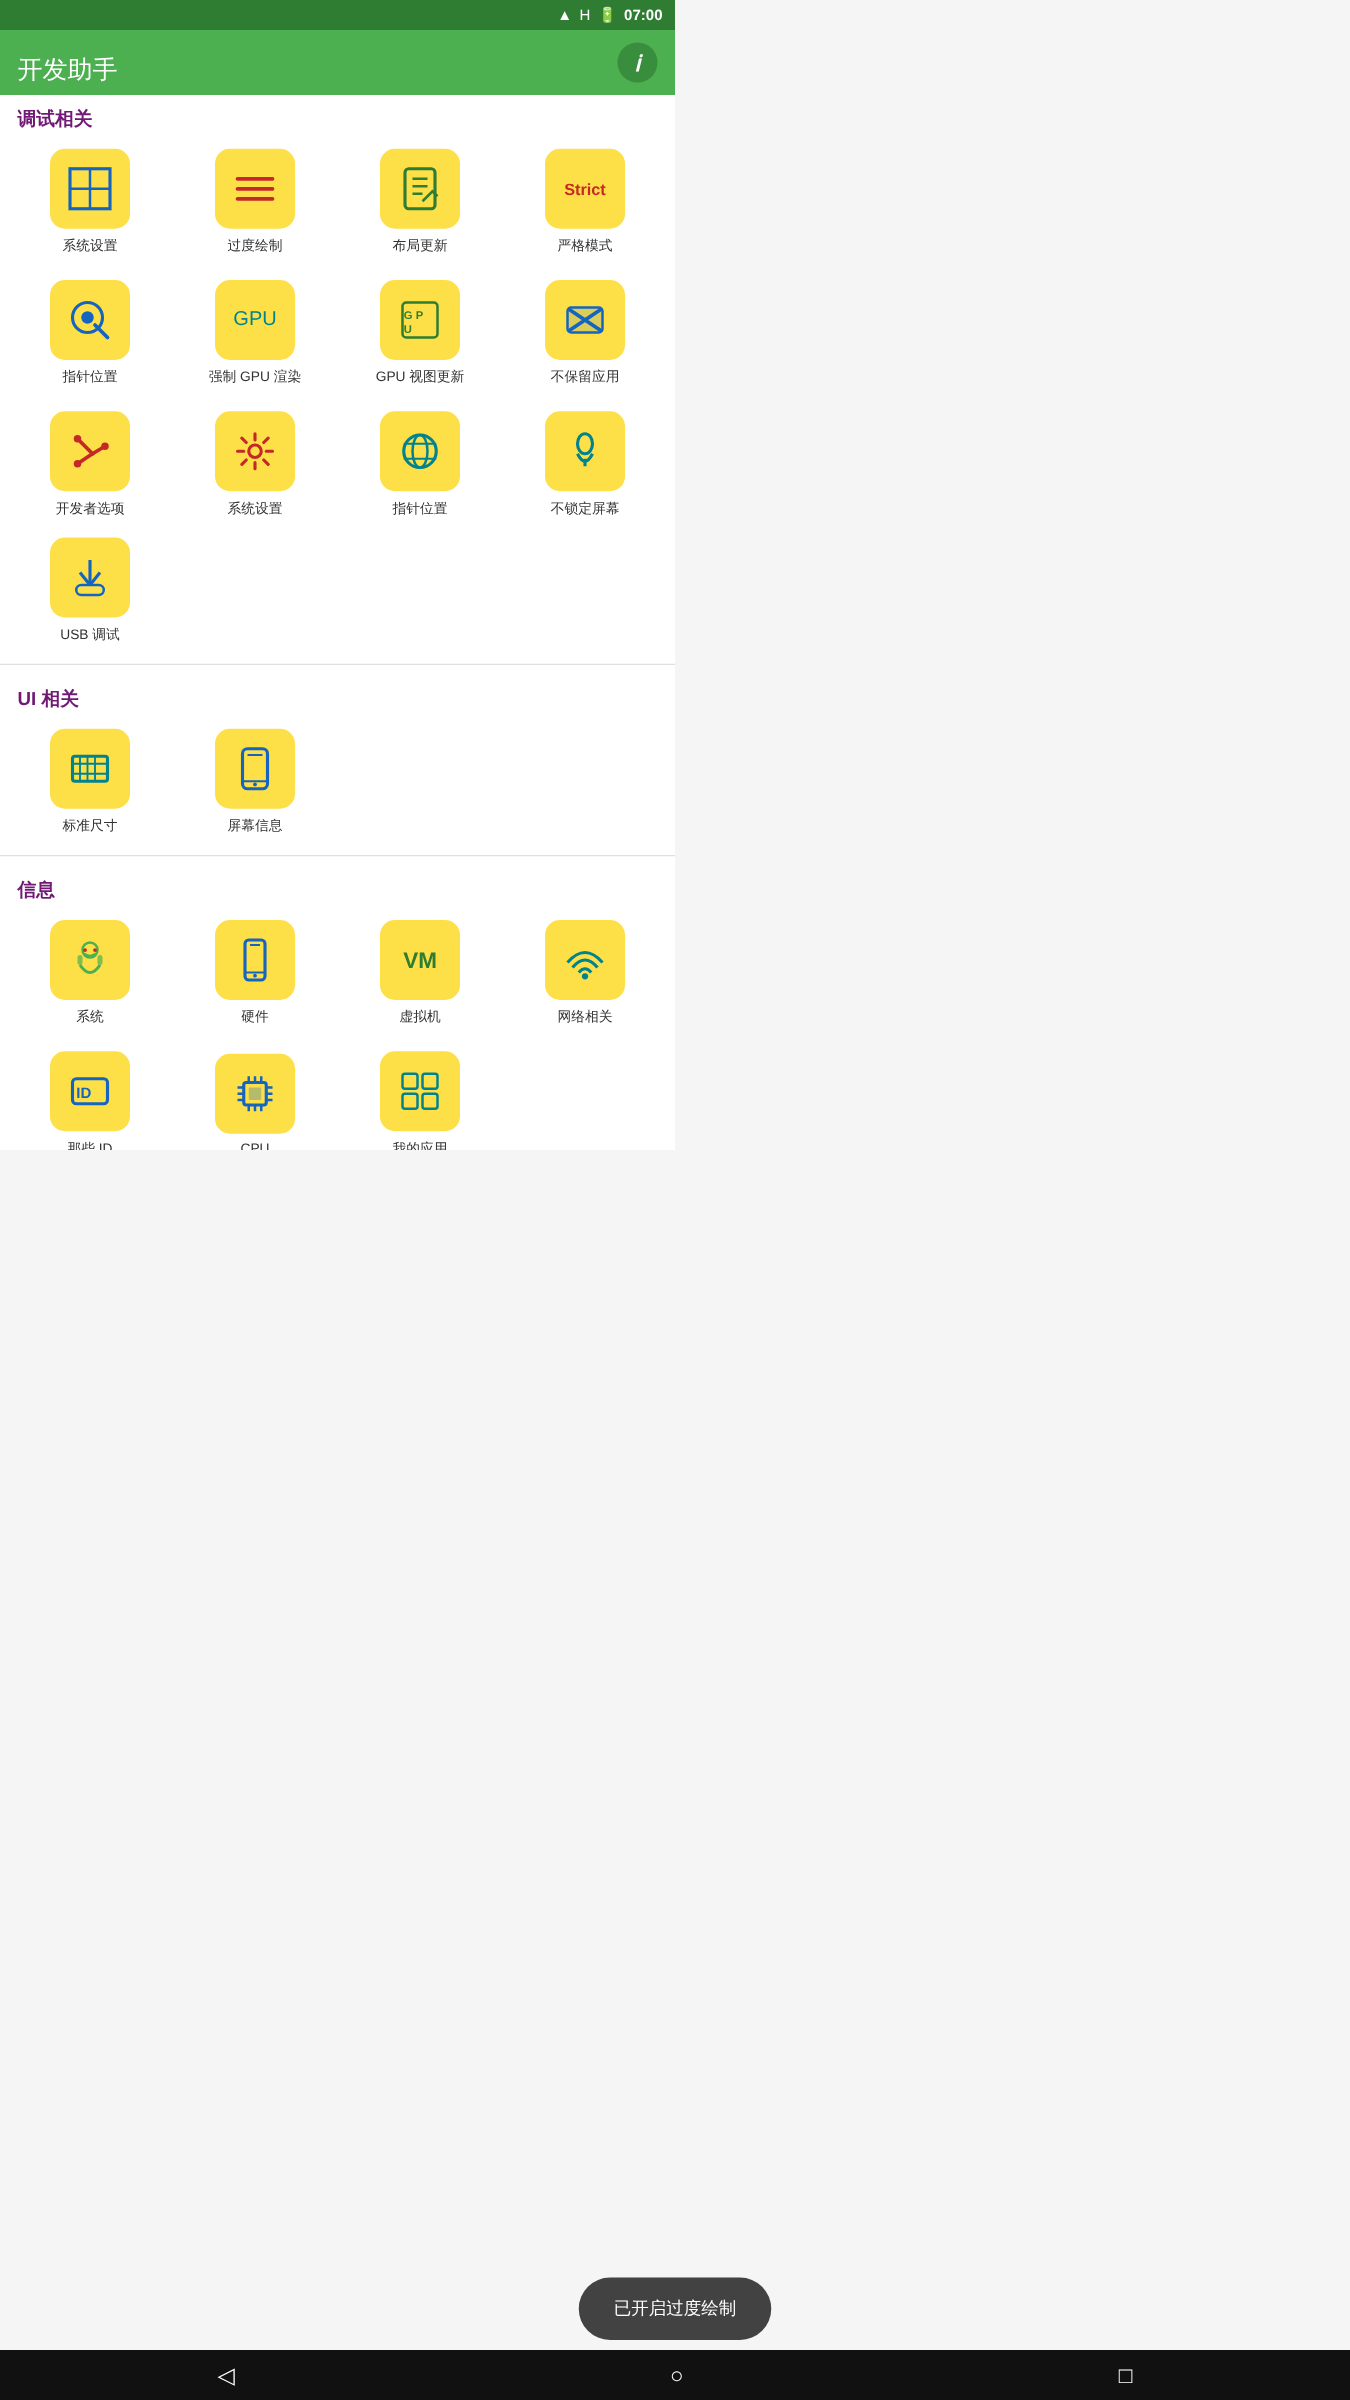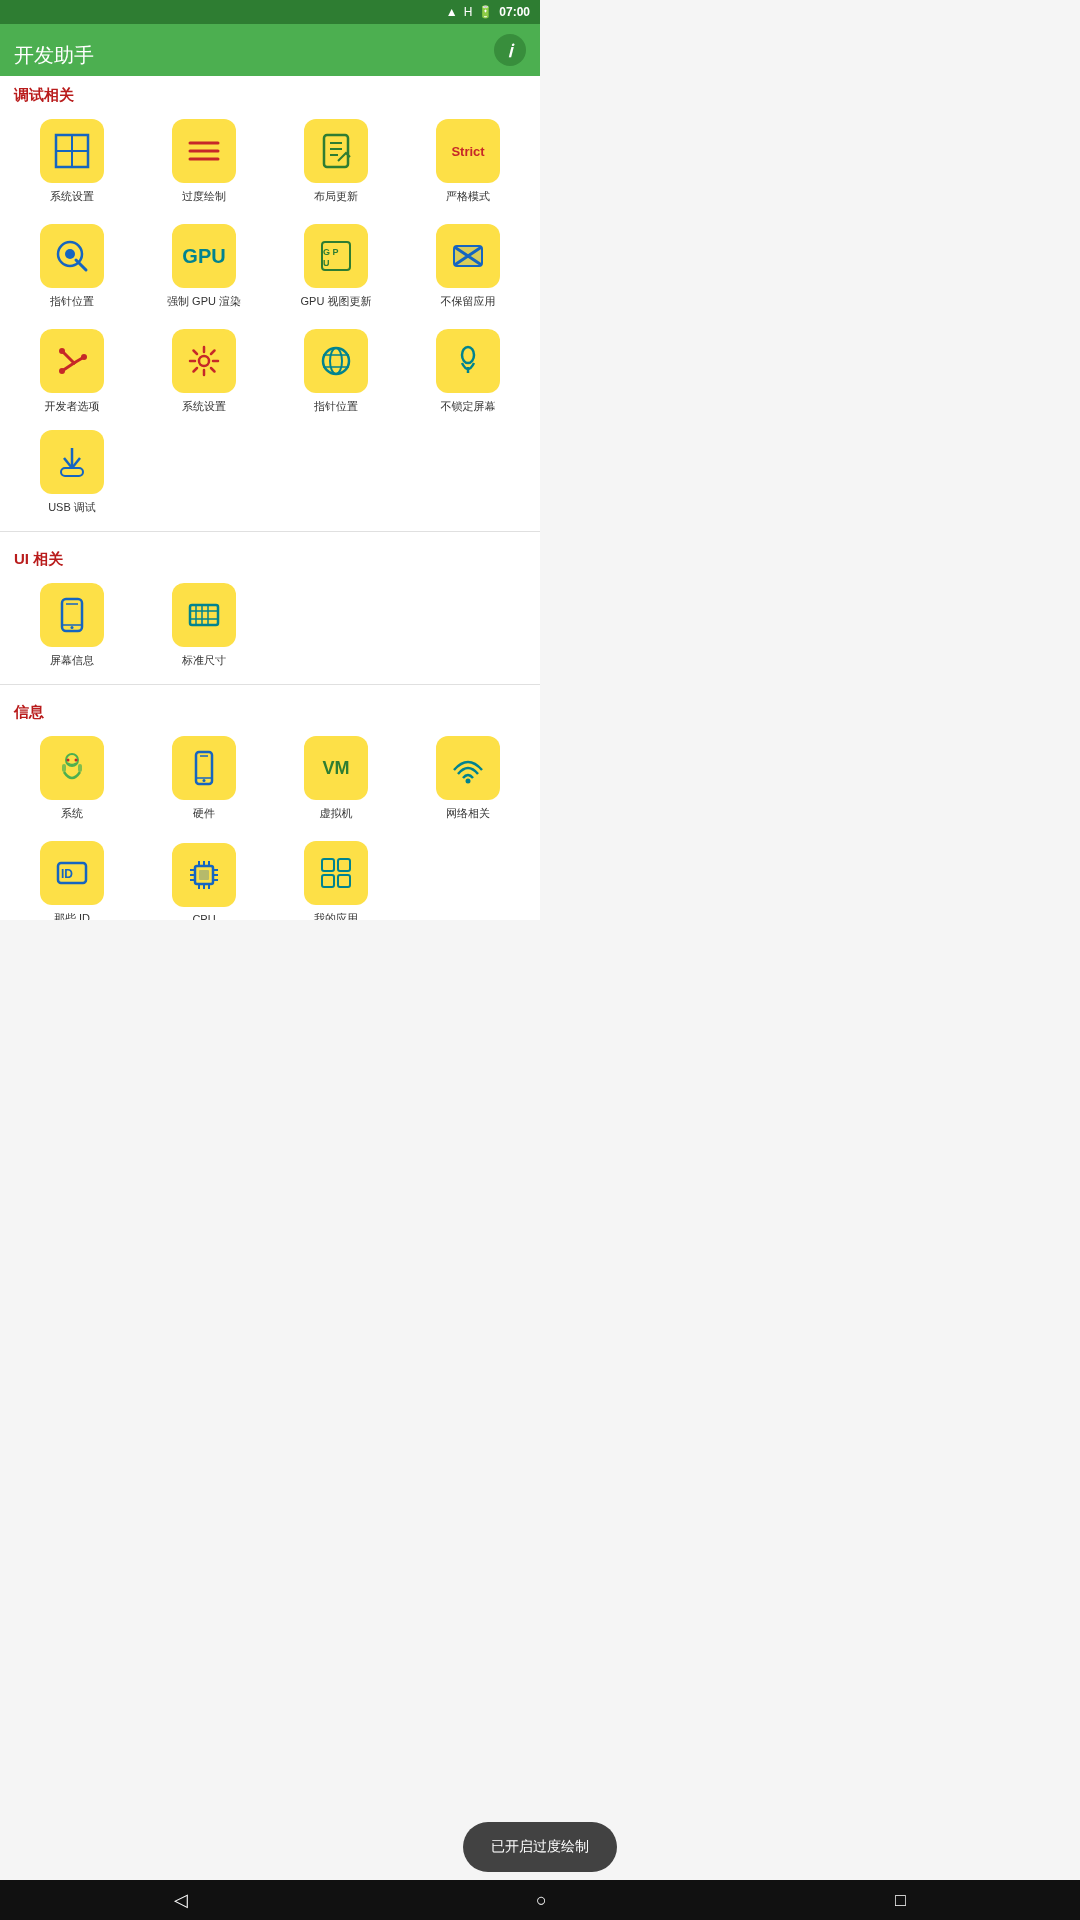--- a/index.html
+++ b/index.html
@@ -61,21 +61,21 @@
       background: white;
       height: calc(960px - 24px - 52px - 40px);
       overflow-y: auto;
       padding-bottom: 10px;
     }
 
     
     .section-title {
       font-size: 15px;
       font-weight: bold;
-      color: #b91c1c;
+      color: #701a75;
       padding: 10px 14px 6px;
     }
 
     .grid {
       display: grid;
       grid-template-columns: repeat(4, 1fr);
       gap: 4px;
       padding: 0 8px;
     }
 
@@ -217,21 +217,21 @@
             <circle cx="16" cy="16" r="12" fill="none" stroke="#1565c0" stroke-width="2.5"></circle>
             <path d="M22 22 L32 32" stroke="#1565c0" stroke-width="3" stroke-linecap="round"></path>
             <circle cx="16" cy="16" r="5" fill="#1565c0"></circle>
           </svg>
       </div>
       <span class="item-label">指针位置</span>
     </div>
 
     <div class="grid-item">
       <div class="icon-box bg-lavender">
-        <span style="font-size:20px; font-weight:bold; color:#00838f;">GPU</span>
+        <span style="font-size:16px; font-weight:normal; color:#00838f;">GPU</span>
       </div>
       <span class="item-label">强制 GPU 渲染</span>
     </div>
 
     <div class="grid-item">
       <div class="icon-box bg-lavender">
         <svg width="36" height="36" viewBox="0 0 36 36">
             <rect x="4" y="4" width="28" height="28" rx="3" fill="none" stroke="#2e7d32" stroke-width="2"></rect>
             <text x="5" y="17" font-size="9" fill="#2e7d32" font-weight="bold">G P</text>
             <text x="5" y="28" font-size="9" fill="#2e7d32" font-weight="bold">U</text>
@@ -315,41 +315,41 @@
   </div>
 
   <div class="divider"></div>
 
   <div class="section-title">UI 相关</div>
   <div class="grid">
 
     <div class="grid-item">
       <div class="icon-box bg-lavender">
         <svg width="36" height="36" viewBox="0 0 36 36">
-            <rect x="8" y="2" width="20" height="32" rx="4" fill="none" stroke="#1565c0" stroke-width="2.5"></rect>
-            <line x1="8" y1="28" x2="28" y2="28" stroke="#1565c0" stroke-width="1.5"></line>
-            <circle cx="18" cy="30.5" r="1.5" fill="#1565c0"></circle>
-            <line x1="12" y1="7" x2="24" y2="7" stroke="#1565c0" stroke-width="1.5"></line>
-          </svg>
-      </div>
-      <span class="item-label">屏幕信息</span>
-    </div>
-
-    <div class="grid-item">
-      <div class="icon-box bg-lavender">
-        <svg width="36" height="36" viewBox="0 0 36 36">
             <rect x="4" y="8" width="28" height="20" rx="2" fill="none" stroke="#00838f" stroke-width="2.5"></rect>
             <line x1="10" y1="8" x2="10" y2="28" stroke="#00838f" stroke-width="1.5"></line>
             <line x1="16" y1="8" x2="16" y2="28" stroke="#00838f" stroke-width="1.5"></line>
             <line x1="22" y1="8" x2="22" y2="28" stroke="#00838f" stroke-width="1.5"></line>
             <line x1="4" y1="14" x2="32" y2="14" stroke="#00838f" stroke-width="1.5"></line>
             <line x1="4" y1="22" x2="32" y2="22" stroke="#00838f" stroke-width="1.5"></line>
           </svg>
       </div>
       <span class="item-label">标准尺寸</span>
+    </div>
+
+    <div class="grid-item">
+      <div class="icon-box bg-lavender">
+        <svg width="36" height="36" viewBox="0 0 36 36">
+            <rect x="8" y="2" width="20" height="32" rx="4" fill="none" stroke="#1565c0" stroke-width="2.5"></rect>
+            <line x1="8" y1="28" x2="28" y2="28" stroke="#1565c0" stroke-width="1.5"></line>
+            <circle cx="18" cy="30.5" r="1.5" fill="#1565c0"></circle>
+            <line x1="12" y1="7" x2="24" y2="7" stroke="#1565c0" stroke-width="1.5"></line>
+          </svg>
+      </div>
+      <span class="item-label">屏幕信息</span>
     </div>
 
   </div>
 
   <div class="divider"></div>
 
   <div class="section-title">信息</div>
   <div class="grid">
 
     <div class="grid-item">

